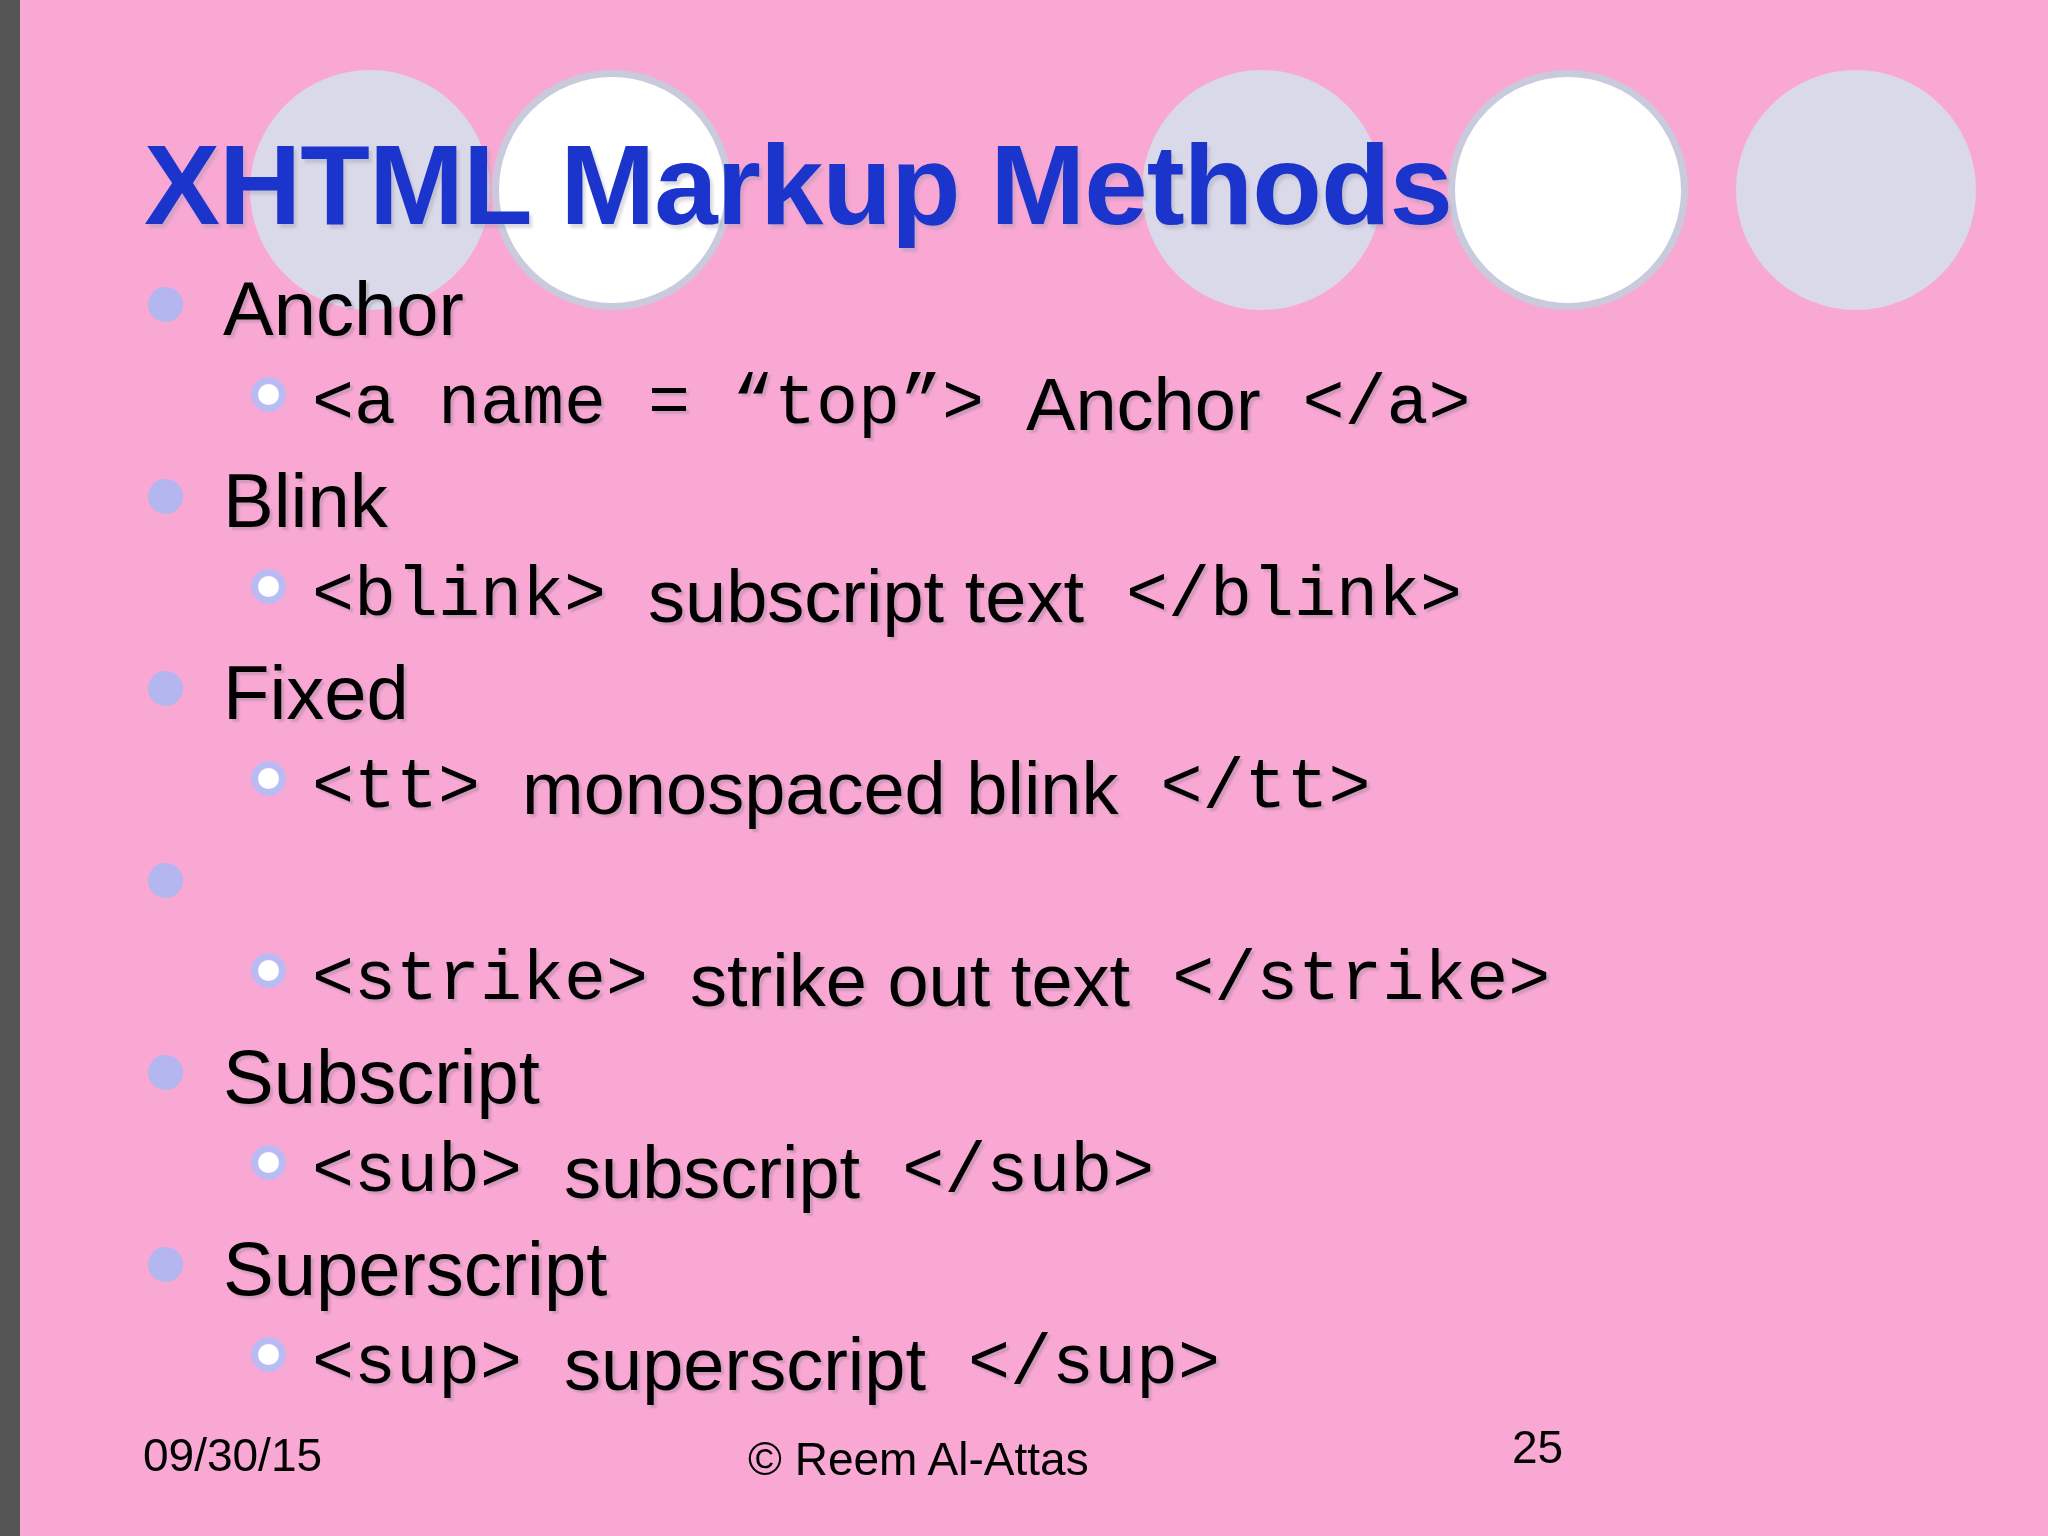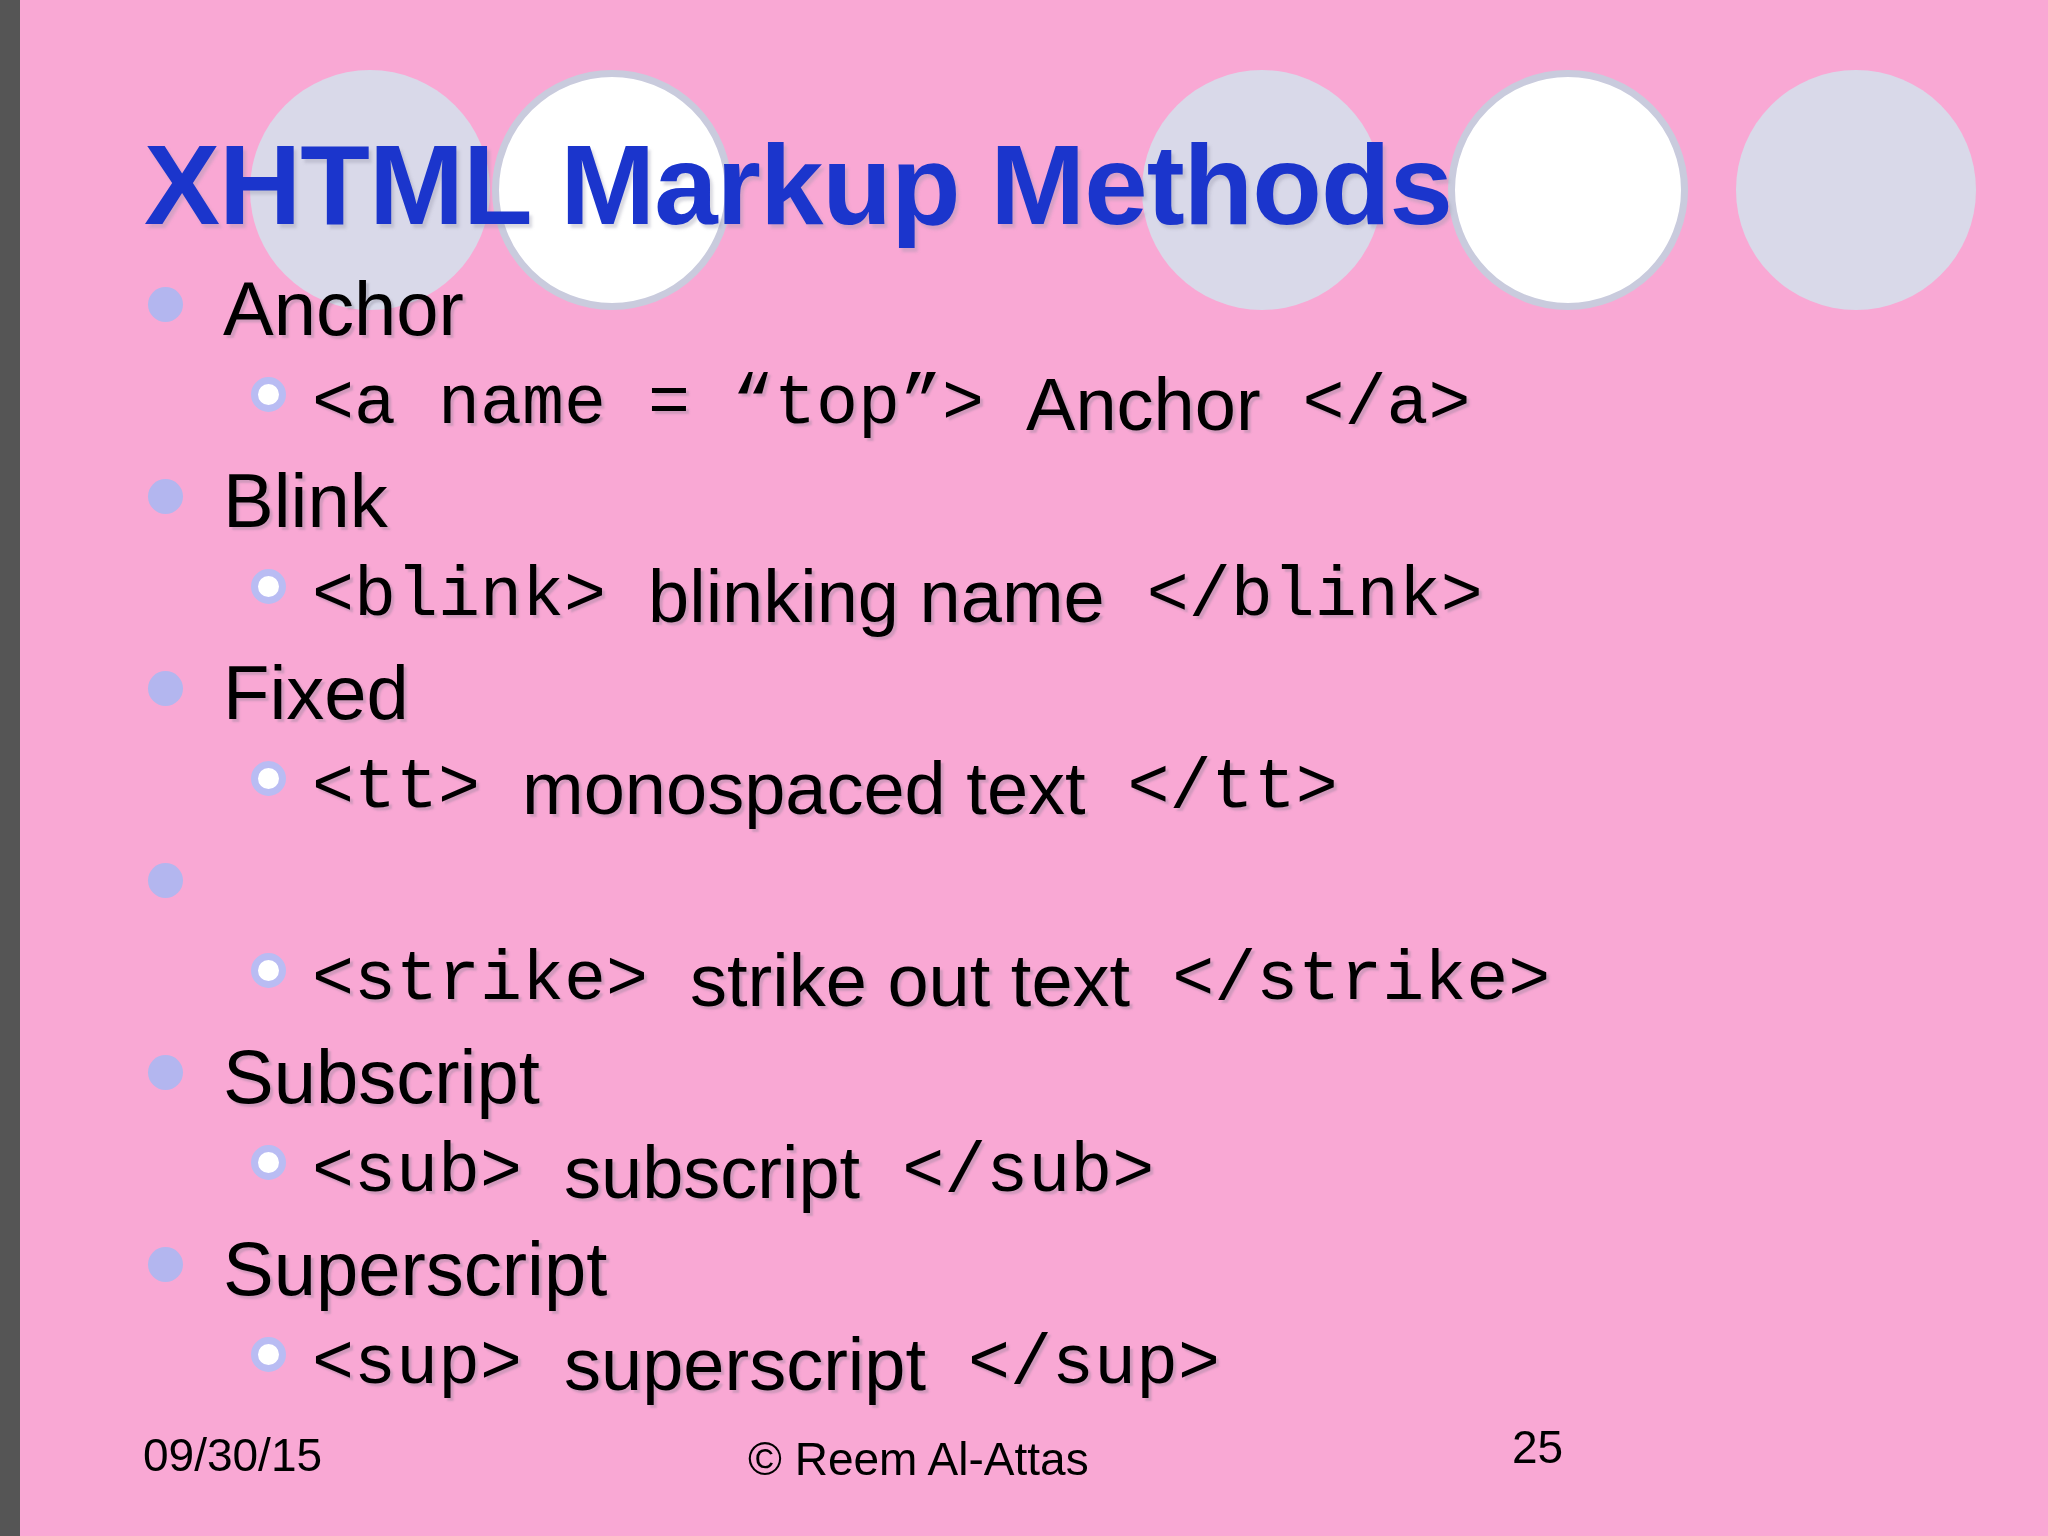--- a/index.html
+++ b/index.html
@@ -140,32 +140,32 @@
       <span class="code-seg mono">&lt;/a&gt;</span>
     </div>
 
     <div class="row l1">
       <span class="dot"></span>
       <span class="l1text">Blink</span>
     </div>
     <div class="row l2">
       <span class="ring"></span>
       <span class="code-seg mono">&lt;blink&gt;</span>
-      <span class="code-seg sans">blinking name</span>
+      <span class="code-seg sans">subscript text</span>
       <span class="code-seg mono">&lt;/blink&gt;</span>
     </div>
 
     <div class="row l1">
       <span class="dot"></span>
       <span class="l1text">Fixed</span>
     </div>
     <div class="row l2">
       <span class="ring"></span>
       <span class="code-seg mono">&lt;tt&gt;</span>
-      <span class="code-seg sans">monospaced text</span>
+      <span class="code-seg sans">monospaced blink</span>
       <span class="code-seg mono">&lt;/tt&gt;</span>
     </div>
 
     <div class="row l1">
       <span class="dot"></span>
     </div>
     <div class="row l2">
       <span class="ring"></span>
       <span class="code-seg mono">&lt;strike&gt;</span>
       <span class="code-seg sans">strike out text</span>

